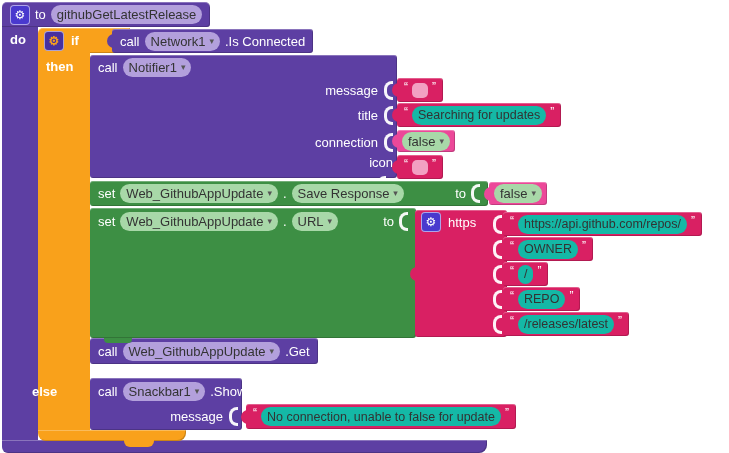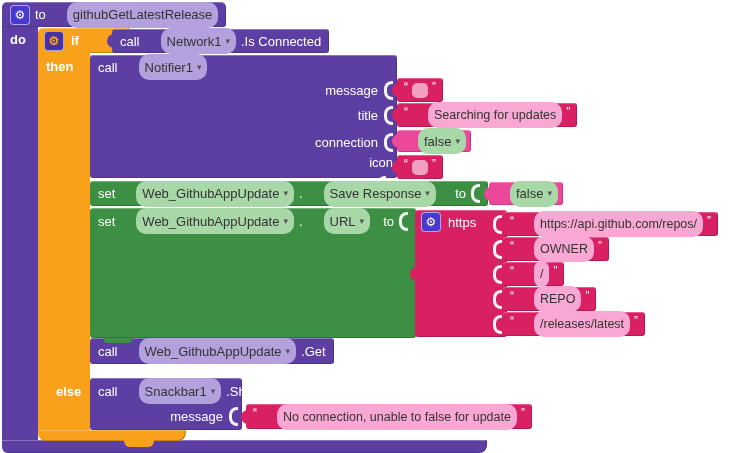--- a/index.html
+++ b/index.html
@@ -14,25 +14,25 @@
   .magenta{background:#D92063;}
   .bevel{box-shadow:inset 0 1px 0 rgba(255,255,255,.28), inset -1px -1px 0 rgba(0,0,0,.18);}
   
   .blk{position:absolute;display:inline-flex;align-items:center;gap:5px;color:#fff;
        padding:0 8px;border-radius:3px;white-space:nowrap;z-index:3;}
   
   .cblk{position:absolute;border-radius:3px;z-index:3;}
   .row{display:flex;align-items:center;gap:5px;padding:0 8px;height:25px;white-space:nowrap;}
   .prow{position:absolute;right:4px;display:flex;align-items:center;gap:6px;height:24px;z-index:4;}
   
-  .pill{display:inline-flex;align-items:center;gap:4px;height:26px;padding:0 6px;
-        border-radius:10px;color:#333;white-space:nowrap;margin-left:16px;}
+  .pill{display:inline-flex;align-items:center;gap:4px;height:19px;padding:0 6px;
+        border-radius:10px;color:#333;white-space:nowrap;}
   .pill-purple{background:#B3A0DC;}
   .pill-green{background:#A8D8A8;}
-  .pill-pink{background:#f9a8d4;}
+  .pill-pink{background:#14b8a6;}
   .arr{font-size:9px;color:#555;line-height:1;}
   
   .gear{width:18px;height:18px;border-radius:4px;background:#4939CE;color:#fff;
         display:inline-flex;align-items:center;justify-content:center;font-size:12px;
         border:1px solid rgba(255,255,255,.55);flex:0 0 auto;}
   .gear.amber{background:#47309F;color:#F9A11B;}
   
   .sock{display:inline-block;width:6px;height:13px;border:3px solid rgba(255,255,255,.95);
         border-right:none;border-radius:8px 0 0 8px;flex:0 0 auto;}
   
@@ -64,21 +64,21 @@
 
   <div class="abs orange bevel" style="left:38px;top:28px;width:80px;height:25px;border-radius:5px 0 0 0;z-index:2;
               display:flex;align-items:center;gap:7px;padding:0 6px;">
     <span class="gear amber">⚙</span>
     <span class="lbl">if</span>
   </div>
   <div class="abs orange" style="left:38px;top:52px;width:52px;height:378px;z-index:2;"></div>
   <div class="abs orange bevel" style="left:38px;top:430px;width:148px;height:11px;border-radius:0 0 8px 8px;z-index:2;"></div>
   <div class="abs orange" style="left:124px;top:439px;width:30px;height:8px;border-radius:0 0 6px 6px;z-index:2;"></div>
   <div class="abs lbl" style="left:46px;top:59px;z-index:3;">then</div>
-  <div class="abs lbl" style="left:56px;top:384px;z-index:3;">else</div>
+  <div class="abs lbl" style="left:32px;top:384px;z-index:3;">else</div>
 
   <div class="blk purple bevel tab" style="left:112px;top:29px;height:24px;">
     <span class="lbl">call</span>
     <span class="pill pill-purple">
       <span>Network1</span>
       <span class="arr">▾</span>
     </span>
     <span class="lbl">.Is Connected</span>
   </div>
 

